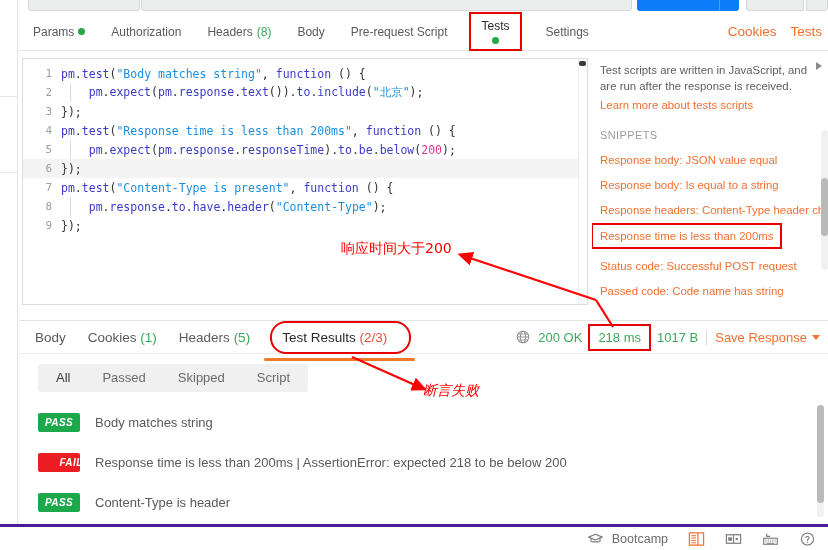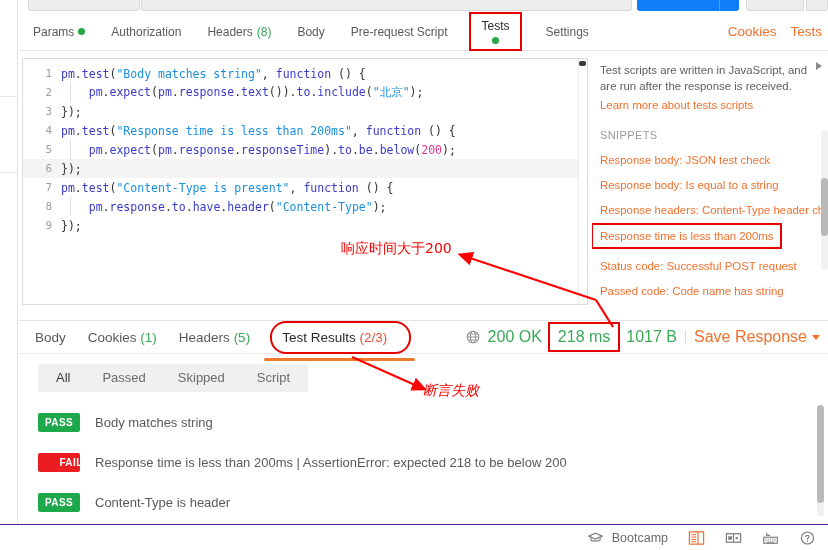--- a/index.html
+++ b/index.html
@@ -174,21 +174,21 @@
   .resp-tab.active { color: #2b2b2b; }
   .resp-tab.active .cnt { color: #e8503a; }
   .resp-tab.active .ul {
     position: absolute; left: -8px; right: -6px; bottom: -9px; height: 3px;
     background: #f0792b; border-radius: 2px;
   }
   .resp-tab.boxed { outline: 2px solid #e80000; padding: 7px 22px 7px 10px; border-radius: 14px; }
 
   .resp-meta {
     margin-left: auto; display: flex; align-items: center;
-    gap: 8px; padding-right: 8px; font-size: 16px;
+    gap: 8px; padding-right: 8px; font-size: 13px;
   }
   .globe-icon { width: 14px; height: 14px; color: #8e8e8e; }
   .m-status { color: #3aa95a; }
   .m-time   { color: #3aa95a; }
   .m-time.boxed { outline: 2px solid #e80000; padding: 4px 8px; }
   .m-size   { color: #3aa95a; }
   .m-sep    { width: 1px; height: 15px; background: #dcdcdc; }
   .save-resp { color: #f1702e; cursor: pointer; display: flex; align-items: center; gap: 5px; }
   .save-resp .caret {
     width: 0; height: 0; border-left: 4.5px solid transparent;
@@ -212,38 +212,39 @@
     position: absolute; left: 19px; top: 402px; width: 789px; height: 118px;
   }
   .result-row {
     display: flex; align-items: center; height: 40px; padding-left: 19px;
   }
   .badge {
     width: 42px; height: 19px; border-radius: 2px; color: #fff;
     font-size: 10px; font-weight: bold; letter-spacing: .4px;
     display: flex; align-items: center; justify-content: center;
     flex: 0 0 42px;
+    font-style: italic;
   }
   .badge.pass { background: #1ea84c; }
   .badge.fail { background: #eb1c22; padding-left: 24px; }
   .result-text { margin-left: 15px; font-size: 13px; color: #5a5a5a; }
 
   .res-sb-track {
     position: absolute; right: 4px; top: 405px; width: 7px; height: 112px;
     background: #f1f1f1; border-radius: 4px;
   }
   .res-sb-thumb {
     position: absolute; right: 4px; top: 405px; width: 7px; height: 98px;
     background: #b9b9b9; border-radius: 4px;
   }
 
   
   .statusbar {
     position: absolute; left: 0; bottom: 0; width: 828px; height: 26px;
-    border-top: 1px solid #4c1d95; background: #ffffff;
+    border-top: 3px solid #4c1d95; background: #ffffff;
     display: flex; align-items: center; justify-content: flex-end;
     padding-right: 12px; gap: 20px;
   }
   .bootcamp { display: flex; align-items: center; gap: 8px; font-size: 12.5px; color: #6b6b6b; cursor: pointer; }
   .sb-icon { width: 17px; height: 16px; cursor: pointer; }
 
   
   .anno {
     position: absolute; left: 0; top: 0; width: 828px; height: 550px;
     pointer-events: none;
@@ -361,21 +362,21 @@
       <div class="code-scroll-track">
         <div class="code-scroll-thumb"></div>
       </div>
     </div>
 
     <div class="snip-panel">
       <div class="snip-collapse"></div>
       <div class="snip-intro">Test scripts are written in JavaScript, and are run after the response is received.</div>
       <a class="snip-link-learn">Learn more about tests scripts</a>
       <div class="snip-head">SNIPPETS</div>
-      <div class="snip-item">Response body: JSON test check</div>
+      <div class="snip-item">Response body: JSON value equal</div>
       <div class="snip-item">Response body: Is equal to a string</div>
       <div class="snip-item">Response headers: Content-Type header check</div>
       <div class="snip-item boxed">Response time is less than 200ms</div>
       <div class="snip-item">Status code: Successful POST request</div>
       <div class="snip-item">Passed code: Code name has string</div>
       <div class="snip-sb-track"></div>
       <div class="snip-sb-thumb"></div>
     </div>
   </div>
 

